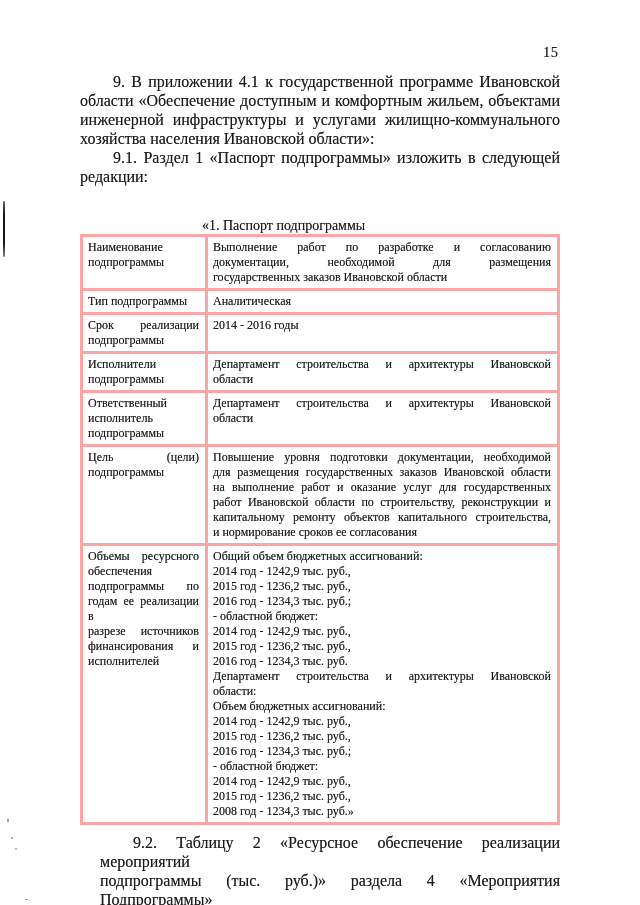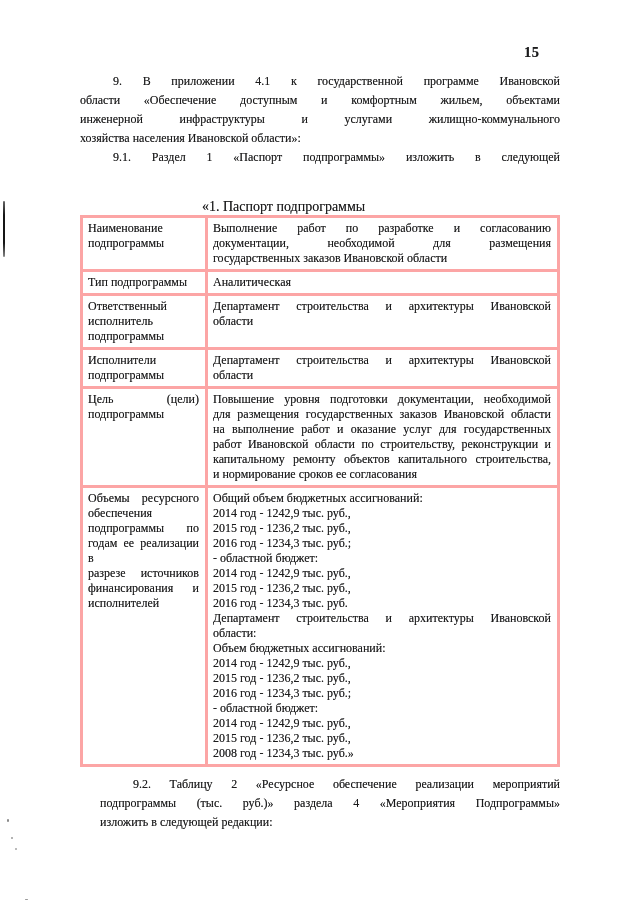--- a/index.html
+++ b/index.html
@@ -13,33 +13,33 @@
     height: 905px;
     background: #ffffff;
     font-family: "Liberation Serif", serif;
     color: #1b1b1c;
     overflow: hidden;
     text-shadow: 0 0 0.5px rgba(25,25,25,0.55);
   }
   .page-number {
     position: absolute;
     top: 44px;
-    left: 524px;
+    left: 543px;
     font-size: 14.5px;
-    font-weight: 700;
+    font-weight: 400;
     letter-spacing: 0.5px;
   }
   .content {
     position: absolute;
     left: 80px;
     top: 72px;
     width: 480px;
   }
   .para {
-    font-size: 12px;
+    font-size: 16px;
     line-height: 19px;
   }
   .line {
     text-align: justify;
     text-align-last: left;
   }
   .line.j {
     text-align-last: justify;
   }
   .line.indent {
@@ -97,20 +97,21 @@
 
   <div class="content">
     <div class="para">
         <div class="line j indent">9. В приложении 4.1 к государственной программе Ивановской</div>
         <div class="line j">области «Обеспечение доступным и комфортным жильем, объектами</div>
         <div class="line j">инженерной инфраструктуры и услугами жилищно-коммунального</div>
         <div class="line">хозяйства населения Ивановской области»:</div>
       </div>
     <div class="para">
         <div class="line j indent">9.1. Раздел 1 «Паспорт подпрограммы» изложить в следующей</div>
+        <div class="line">редакции:</div>
       </div>
     <div class="table-caption">«1. Паспорт подпрограммы</div>
     <table class="passport">
       <colgroup>
         <col style="width:125px">
         <col>
       </colgroup>
       <tbody>
           <tr>
             <td>
@@ -126,32 +127,41 @@
           <tr>
             <td>
               <div class="line">Тип подпрограммы</div>
             </td>
             <td>
               <div class="line">Аналитическая</div>
             </td>
           </tr>
           <tr>
             <td>
+              <div class="line j">Срок реализации</div>
+              <div class="line">подпрограммы</div>
+            </td>
+            <td>
+              <div class="line">2014 - 2016 годы</div>
+            </td>
+          </tr>
+          <tr>
+            <td>
+              <div class="line">Исполнители</div>
+              <div class="line">подпрограммы</div>
+            </td>
+            <td>
+              <div class="line j">Департамент строительства и архитектуры Ивановской</div>
+              <div class="line">области</div>
+            </td>
+          </tr>
+          <tr>
+            <td>
               <div class="line">Ответственный</div>
               <div class="line">исполнитель</div>
-              <div class="line">подпрограммы</div>
-            </td>
-            <td>
-              <div class="line j">Департамент строительства и архитектуры Ивановской</div>
-              <div class="line">области</div>
-            </td>
-          </tr>
-          <tr>
-            <td>
-              <div class="line">Исполнители</div>
               <div class="line">подпрограммы</div>
             </td>
             <td>
               <div class="line j">Департамент строительства и архитектуры Ивановской</div>
               <div class="line">области</div>
             </td>
           </tr>
           <tr>
             <td>
               <div class="line j">Цель (цели)</div>

